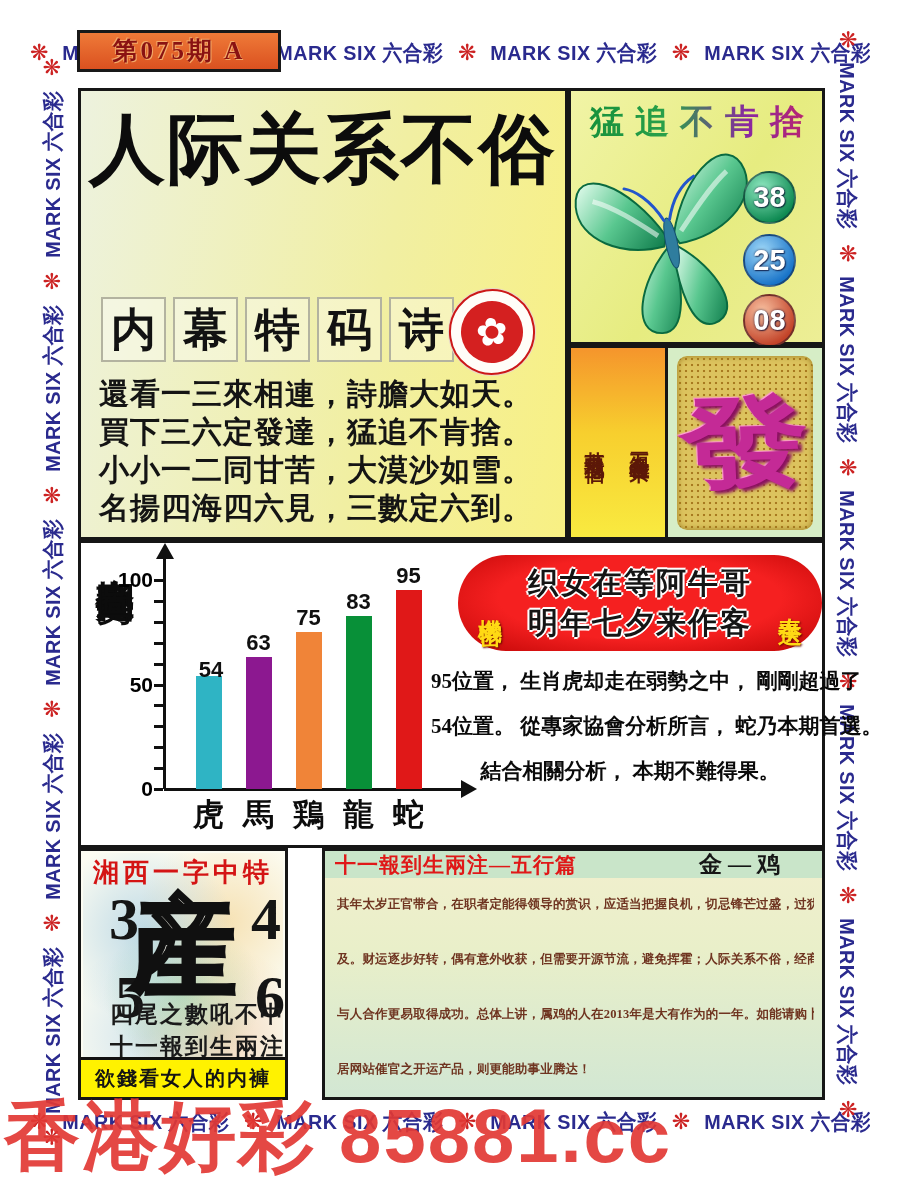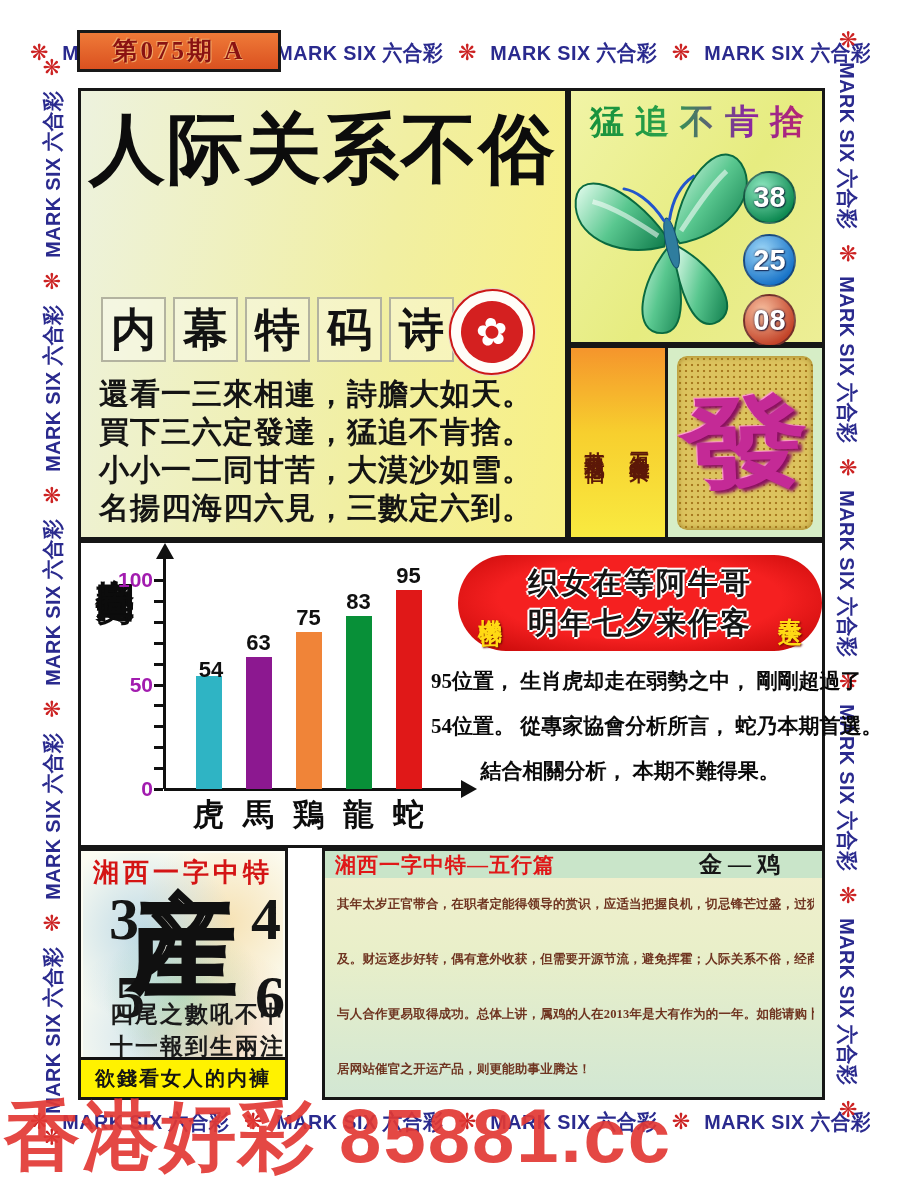--- a/index.html
+++ b/index.html
@@ -77,21 +77,21 @@
     font-family:"Liberation Sans","DejaVu Sans",sans-serif;font-size:39px;font-weight:900;color:#0c0c0c;letter-spacing:1px;}
   .chart-area{position:absolute;inset:0;}
   .axis-y{position:absolute;left:82px;top:14px;width:3px;height:232px;background:#101010;}
   .axis-x{position:absolute;left:83px;top:245px;width:299px;height:3px;background:#101010;}
   .arrow-up{position:absolute;left:75px;top:0;width:0;height:0;
     border-left:9px solid transparent;border-right:9px solid transparent;border-bottom:16px solid #101010;}
   .arrow-right{position:absolute;left:380px;top:237px;width:0;height:0;
     border-top:9px solid transparent;border-bottom:9px solid transparent;border-left:16px solid #101010;}
   .tick{position:absolute;left:73px;width:9px;height:3px;background:#101010;}
   .ytick-label{position:absolute;left:26px;width:46px;text-align:right;
-    font-family:"Liberation Sans",sans-serif;font-size:21px;font-weight:600;color:#a21caf;}
+    font-family:"Liberation Sans",sans-serif;font-size:21px;font-weight:600;color:#000000;}
   .bar{position:absolute;width:26px;}
   .bar-value{position:absolute;width:60px;text-align:center;
     font-family:"Liberation Sans",sans-serif;font-size:22px;font-weight:600;color:#101010;}
   .xcat{position:absolute;top:251px;width:56px;text-align:center;
     font-family:"Liberation Sans","DejaVu Sans",sans-serif;font-size:31px;font-weight:900;color:#0c0c0c;}
   .secret-box{position:absolute;left:377px;top:12px;width:364px;height:96px;border-radius:48px;
     background:radial-gradient(ellipse at 50% 45%,#f52020 55%,#bf0606 100%);
     display:flex;align-items:center;padding:0 16px;box-sizing:border-box;gap:6px;}
   .secret-side{writing-mode:vertical-rl;text-orientation:upright;color:#ffd914;font-size:24px;font-weight:800;
     letter-spacing:4px;text-shadow:1px 1px 2px #6a0800;}
@@ -323,21 +323,21 @@
         <div class="ow-num n3">6</div>
       </div>
     <div class="ow-char">産</div>
     <div class="ow-line l0">四尾之數吼不中</div>
     <div class="ow-line l1">十一報到生兩注</div>
     <div class="ow-banner">欲錢看女人的内褲</div>
   </div>
 
   <div class="box box-g">
     <div class="zodiac-header">
-      <div class="zodiac-title">湘西一字中特—五行篇</div>
+      <div class="zodiac-title">十一報到生兩注—五行篇</div>
       <div class="zodiac-element">金—鸡</div>
     </div>
     <div class="zodiac-paras" id="zodiac-paras">
         <div class="z-para">其年太岁正官带合，在职者定能得领导的赏识，应适当把握良机，切忌锋芒过盛，过犹不</div>
         <div class="z-para">及。财运逐步好转，偶有意外收获，但需要开源节流，避免挥霍；人际关系不俗，经商者</div>
         <div class="z-para">与人合作更易取得成功。总体上讲，属鸡的人在2013年是大有作为的一年。如能请购卜易</div>
         <div class="z-para">居网站催官之开运产品，则更能助事业腾达！</div>
       </div>
   </div>
 

